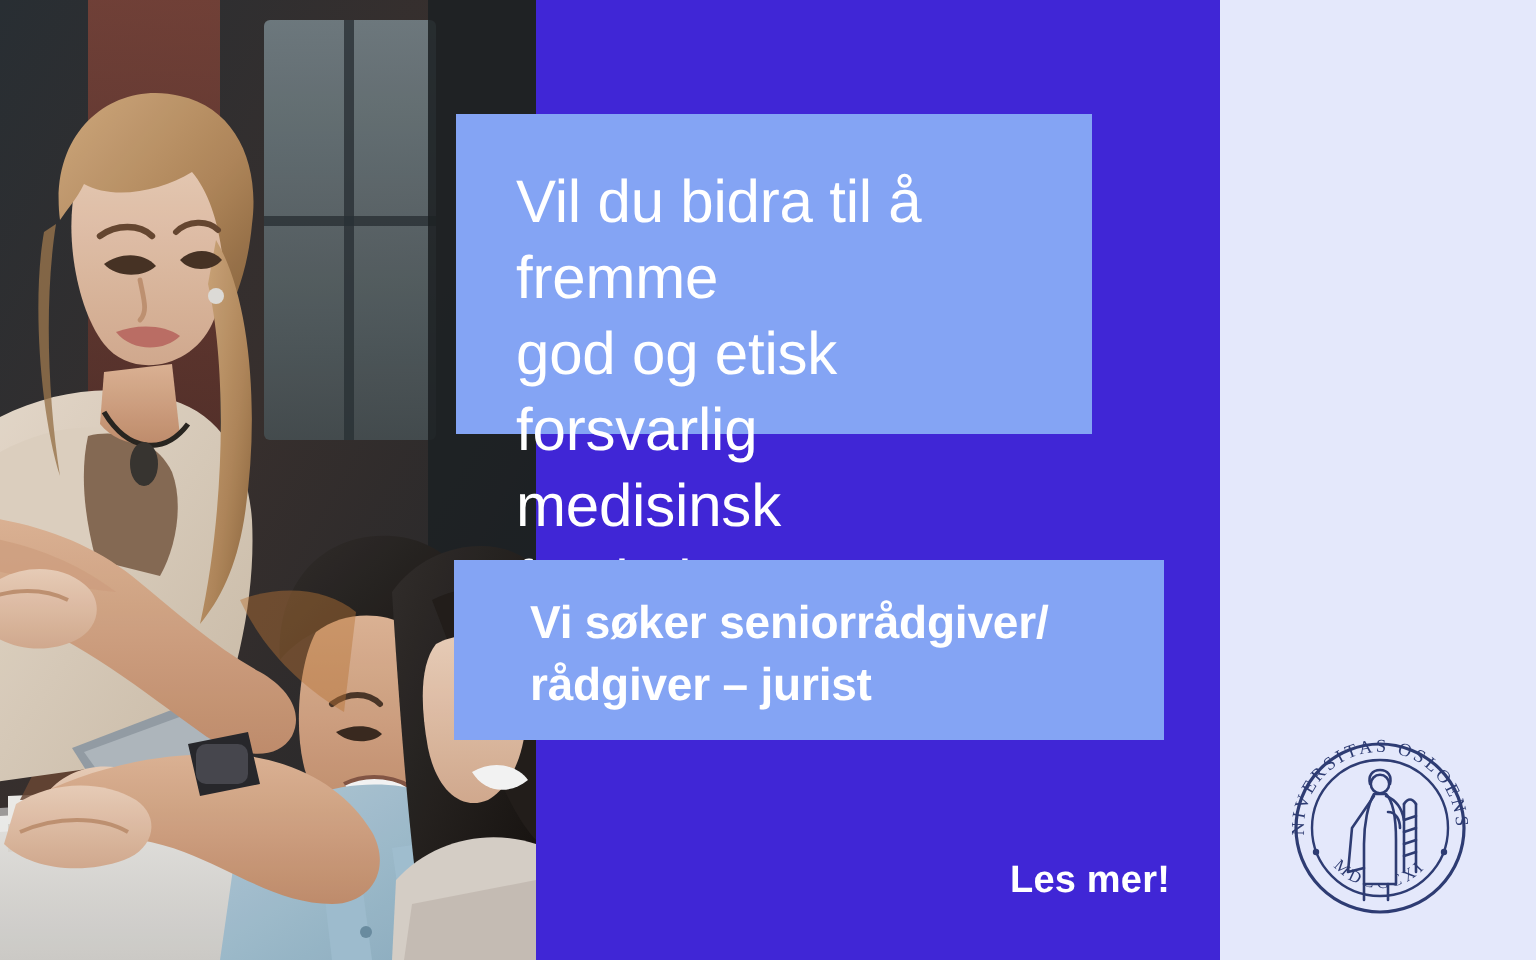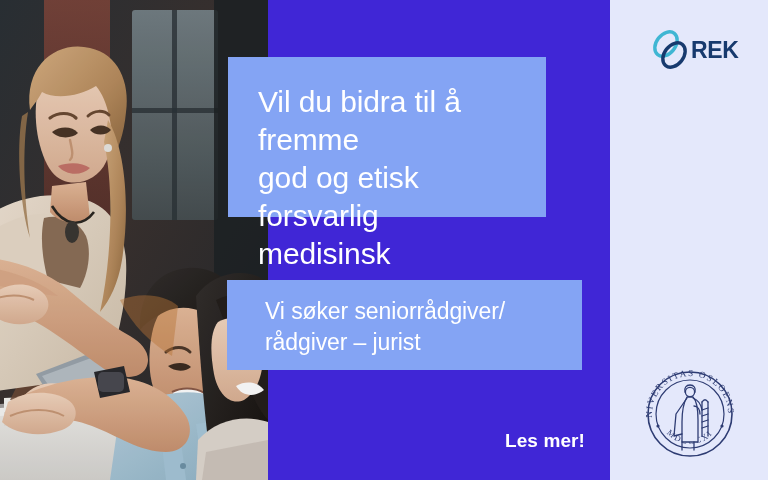--- a/index.html
+++ b/index.html
@@ -77,21 +77,21 @@
     font-size: 30px;
     line-height: 38px;
     font-weight: 400;
     letter-spacing: -0.1px;
     white-space: pre-line;
   }
   .role-text {
     color: #ffffff;
     font-size: 23px;
     line-height: 31px;
-    font-weight: normal;
+    font-weight: bold;
     letter-spacing: -0.1px;
     white-space: pre-line;
   }
 
   
   .cta {
     position: absolute;
     left: 505px;
     top: 430px;
     color: #ffffff;
@@ -301,27 +301,20 @@
 medisinsk forskning?</div>
   </div>
 
   <div class="textbox box-role">
     <div class="role-text">Vi søker seniorrådgiver/
 rådgiver – jurist</div>
   </div>
 
   <div class="cta">Les mer!</div>
 
-  <div class="rek-logo">
-    <svg class="rek-mark" viewBox="0 0 46 46" xmlns="http://www.w3.org/2000/svg" aria-hidden="true">
-      <ellipse cx="18" cy="17" rx="13.5" ry="9.5" transform="rotate(-52 18 17)" fill="none" stroke="#3fb6d3" stroke-width="3.4"></ellipse>
-      <ellipse cx="26" cy="28" rx="13.5" ry="9.5" transform="rotate(-52 26 28)" fill="none" stroke="#173a6e" stroke-width="3.4"></ellipse>
-    </svg>
-    <span class="rek-word">REK</span>
-  </div>
 
   <div class="uio-seal">
     <svg viewBox="0 0 104 104" xmlns="http://www.w3.org/2000/svg" aria-hidden="true">
       <defs>
         <path id="arcTop" d="M 14 52 A 38 38 0 0 1 90 52"></path>
         <path id="arcBottom" d="M 22 52 A 30 30 0 0 0 82 52"></path>
       </defs>
       <circle cx="52" cy="52" r="42" fill="none" stroke="#2e3c73" stroke-width="1.6"></circle>
       <circle cx="52" cy="52" r="34" fill="none" stroke="#2e3c73" stroke-width="1.2"></circle>
 

